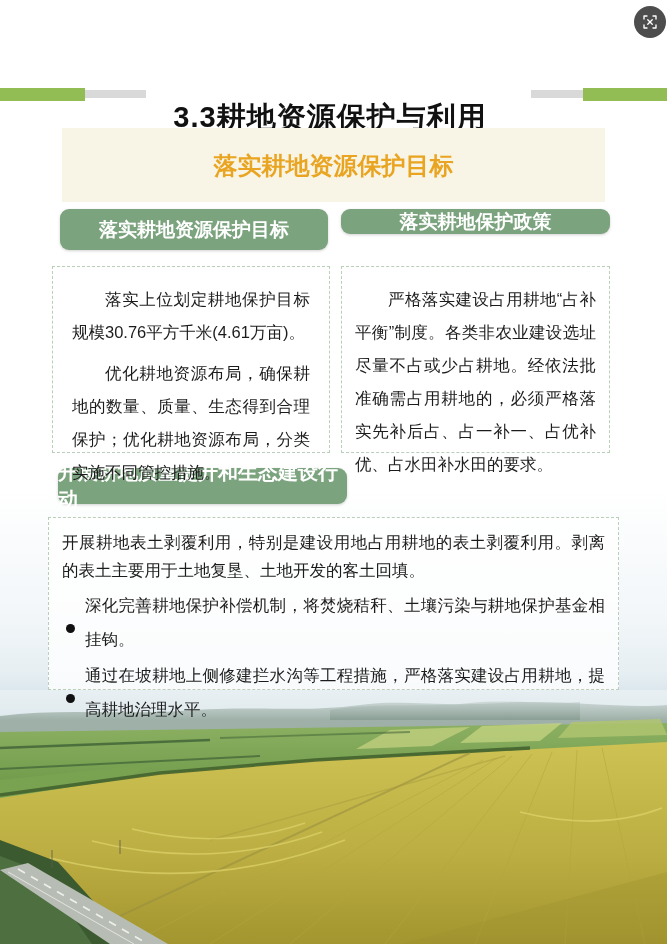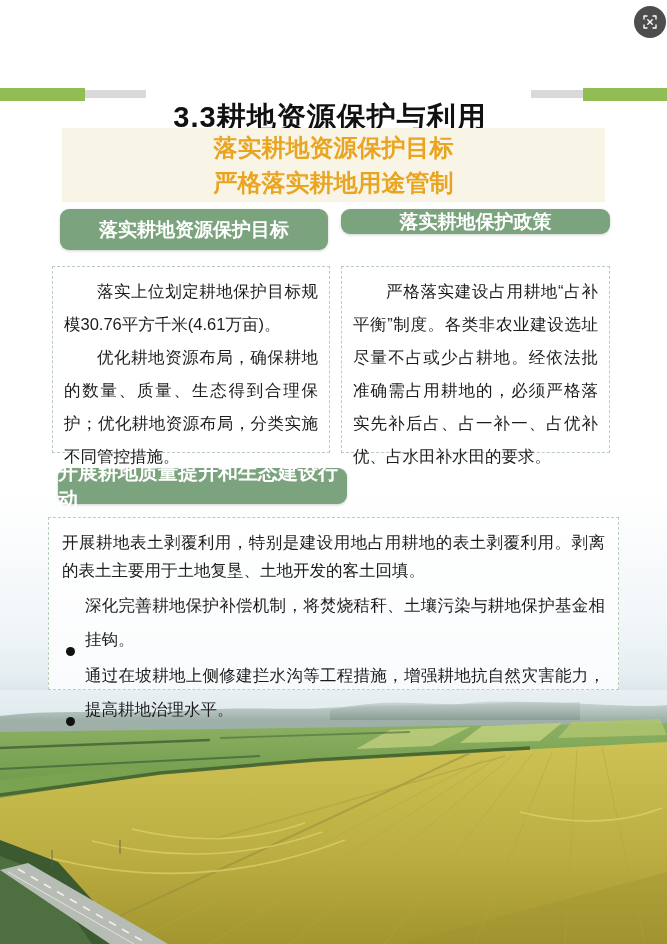--- a/index.html
+++ b/index.html
@@ -53,28 +53,28 @@
   #btn-left   { left:60px;  top:209px; width:268px; height:41px; }
   #btn-right  { left:341px; top:209px; width:269px; height:25px; }
   #btn-bottom { left:58px;  top:468px; width:289px; height:36px; font-size:20px; }
 
   
   .panel {
     position:absolute; background:#ffffff; border:1px dashed #b9cfb9;
     z-index:2; box-sizing:border-box; color:#1c1c1c;
   }
   #panel-left  { left:52px;  top:266px; width:278px; height:187px; padding:8px 11px; }
-  #panel-right { left:341px; top:266px; width:269px; height:187px; padding:8px 11px; }
-  .panel p { margin:0; font-size:16.5px; line-height:33px; text-align:justify; text-indent:2em; }
+  #panel-right { left:341px; top:266px; width:269px; height:187px; padding:8px 5px; }
+  .panel p { margin:8px; font-size:16.5px; line-height:33px; text-align:justify; text-indent:2em; }
   #panel-bottom {
     left:48px; top:517px; width:571px; height:173px; padding:10px 13px;
     background:rgba(255,255,255,0.78);
   }
   #panel-bottom .intro { margin:0 0 4px 0; font-size:16.5px; line-height:28px; text-align:justify; text-indent:0; }
-  .bullet-row { display:flex; align-items:flex-end; margin-top:2px; }
+  .bullet-row { display:flex; align-items:center; margin-top:2px; }
   .bullet-dot {
     width:9px; height:9px; border-radius:50%; background:#111111;
     margin:13px 10px 0 4px; flex:0 0 9px;
   }
   .bullet-text { font-size:16.5px; line-height:34px; text-align:justify; }
 </style>
 </head>
 <body>
 
 <div class="page">
@@ -168,21 +168,20 @@
   </div>
 
   <div class="deco-bar bar-green" id="bar-l-green"></div>
   <div class="deco-bar bar-gray" id="bar-l-gray"></div>
   <div class="deco-bar bar-gray" id="bar-r-gray"></div>
   <div class="deco-bar bar-green" id="bar-r-green"></div>
   <h1 class="page-title">3.3耕地资源保护与利用</h1>
 
   <div class="highlight-box">
     <div class="highlight-line">落实耕地资源保护目标</div>
-    <div class="highlight-line">严格落实耕地用途管制</div>
   </div>
 
   <div class="green-btn" id="btn-left">落实耕地资源保护目标</div>
   <div class="green-btn" id="btn-right">落实耕地保护政策</div>
   <div class="green-btn" id="btn-bottom">开展耕地质量提升和生态建设行动</div>
 
   <div class="panel" id="panel-left">
     <p>落实上位划定耕地保护目标规模30.76平方千米(4.61万亩)。</p>
     <p>优化耕地资源布局，确保耕地的数量、质量、生态得到合理保护；优化耕地资源布局，分类实施不同管控措施。</p>
   </div>
@@ -192,17 +191,17 @@
   </div>
 
   <div class="panel" id="panel-bottom">
     <p class="intro">开展耕地表土剥覆利用，特别是建设用地占用耕地的表土剥覆利用。剥离的表土主要用于土地复垦、土地开发的客土回填。</p>
     <div class="bullet-row">
       <span class="bullet-dot"></span>
       <span class="bullet-text">深化完善耕地保护补偿机制，将焚烧秸秆、土壤污染与耕地保护基金相挂钩。</span>
     </div>
     <div class="bullet-row">
       <span class="bullet-dot"></span>
-      <span class="bullet-text">通过在坡耕地上侧修建拦水沟等工程措施，增强耕地抗自然灾害能力，提高耕地治理水平。</span>
+      <span class="bullet-text">通过在坡耕地上侧修建拦水沟等工程措施，严格落实建设占用耕地，提高耕地治理水平。</span>
     </div>
   </div>
 
 </div>
 
 </body></html>

